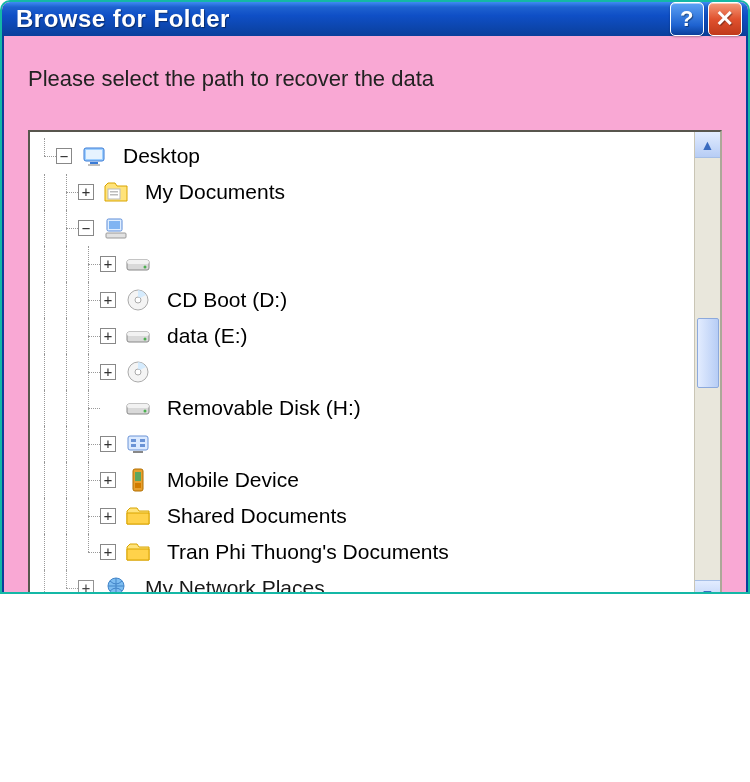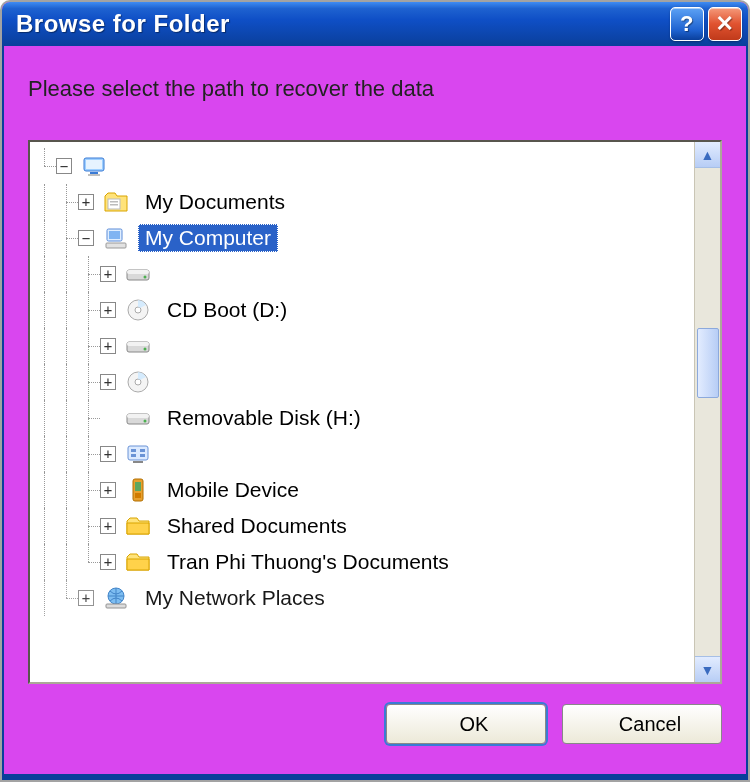--- a/index.html
+++ b/index.html
@@ -4,27 +4,27 @@
 <style>
   * { box-sizing: border-box; }
   html, body {
     margin: 0; padding: 0;
     width: 750px; height: 782px;
     font-family: "Tahoma", "Segoe UI", sans-serif;
     background: #fff;
     overflow: hidden;
   }
   .window {
-    width: 750px; height: 782px;
-    border: 2px solid #a3a3a3;
+    width: 750px; height: 594px;
+    border: 2px solid #14b8a6;
     border-radius: 10px 10px 0 0;
     overflow: hidden;
     display: flex;
     flex-direction: column;
-    background: #d946ef;
+    background: #f9a8d4;
   }
   
   .titlebar {
     height: 44px;
     background: linear-gradient(to bottom,
       #3f8cf3 0%, #1e62d0 15%, #0f4fc6 40%, #0a3f9b 100%);
     display: flex;
     align-items: center;
     padding: 0 6px 0 14px;
     color: #fff;
@@ -229,20 +229,21 @@
               <span class="conn horiz last"></span>
               <span class="expander">−</span>
               <span class="icon">
                 <svg width="28" height="28" viewBox="0 0 28 28">
                     <rect x="4" y="6" width="20" height="13" rx="2" fill="#9ecfff" stroke="#3a7bd5"></rect>
                     <rect x="6" y="8" width="16" height="9" fill="#e6f3ff"></rect>
                     <rect x="10" y="20" width="8" height="2" fill="#3a7bd5"></rect>
                     <rect x="8" y="22" width="12" height="2" fill="#c0c0c0"></rect>
                   </svg>
               </span>
+              <span class="label">Desktop</span>
             </div>
 
             <ul>
 
               <li>
                 <div class="node">
                   <span class="conn"></span>
                   <span class="conn horiz"></span>
                   <span class="expander">+</span>
                   <span class="icon">
@@ -262,21 +263,20 @@
                   <span class="conn"></span>
                   <span class="conn horiz"></span>
                   <span class="expander">−</span>
                   <span class="icon">
                     <svg width="28" height="28" viewBox="0 0 28 28">
                         <rect x="5" y="5" width="15" height="12" rx="1.5" fill="#dfeeff" stroke="#5a8bd8"></rect>
                         <rect x="7" y="7" width="11" height="8" fill="#7fb4f2"></rect>
                         <rect x="4" y="19" width="20" height="5" rx="1" fill="#e2e2e2" stroke="#999"></rect>
                       </svg>
                   </span>
-                  <span class="label selected">My Computer</span>
                 </div>
 
                 <ul>
 
                   <li>
                       <div class="node">
                     <span class="conn"></span>
                         <span class="conn"></span>
                     <span class="conn horiz"></span>
                     <span class="expander">+</span>
@@ -313,20 +313,21 @@
                         <span class="conn"></span>
                     <span class="conn horiz"></span>
                     <span class="expander">+</span>
                     <span class="icon">
                       <svg width="28" height="28" viewBox="0 0 28 28">
                             <rect x="3" y="10" width="22" height="10" rx="2" fill="#d9d9d9" stroke="#888"></rect>
                             <rect x="3" y="10" width="22" height="4" rx="2" fill="#f2f2f2"></rect>
                             <circle cx="21" cy="17" r="1.5" fill="#4caf50"></circle>
                           </svg>
                     </span>
+                    <span class="label">data (E:)</span>
                   </div>
                     </li>
 
                   <li>
                       <div class="node">
                     <span class="conn"></span>
                         <span class="conn"></span>
                     <span class="conn horiz"></span>
                     <span class="expander">+</span>
                     <span class="icon">

